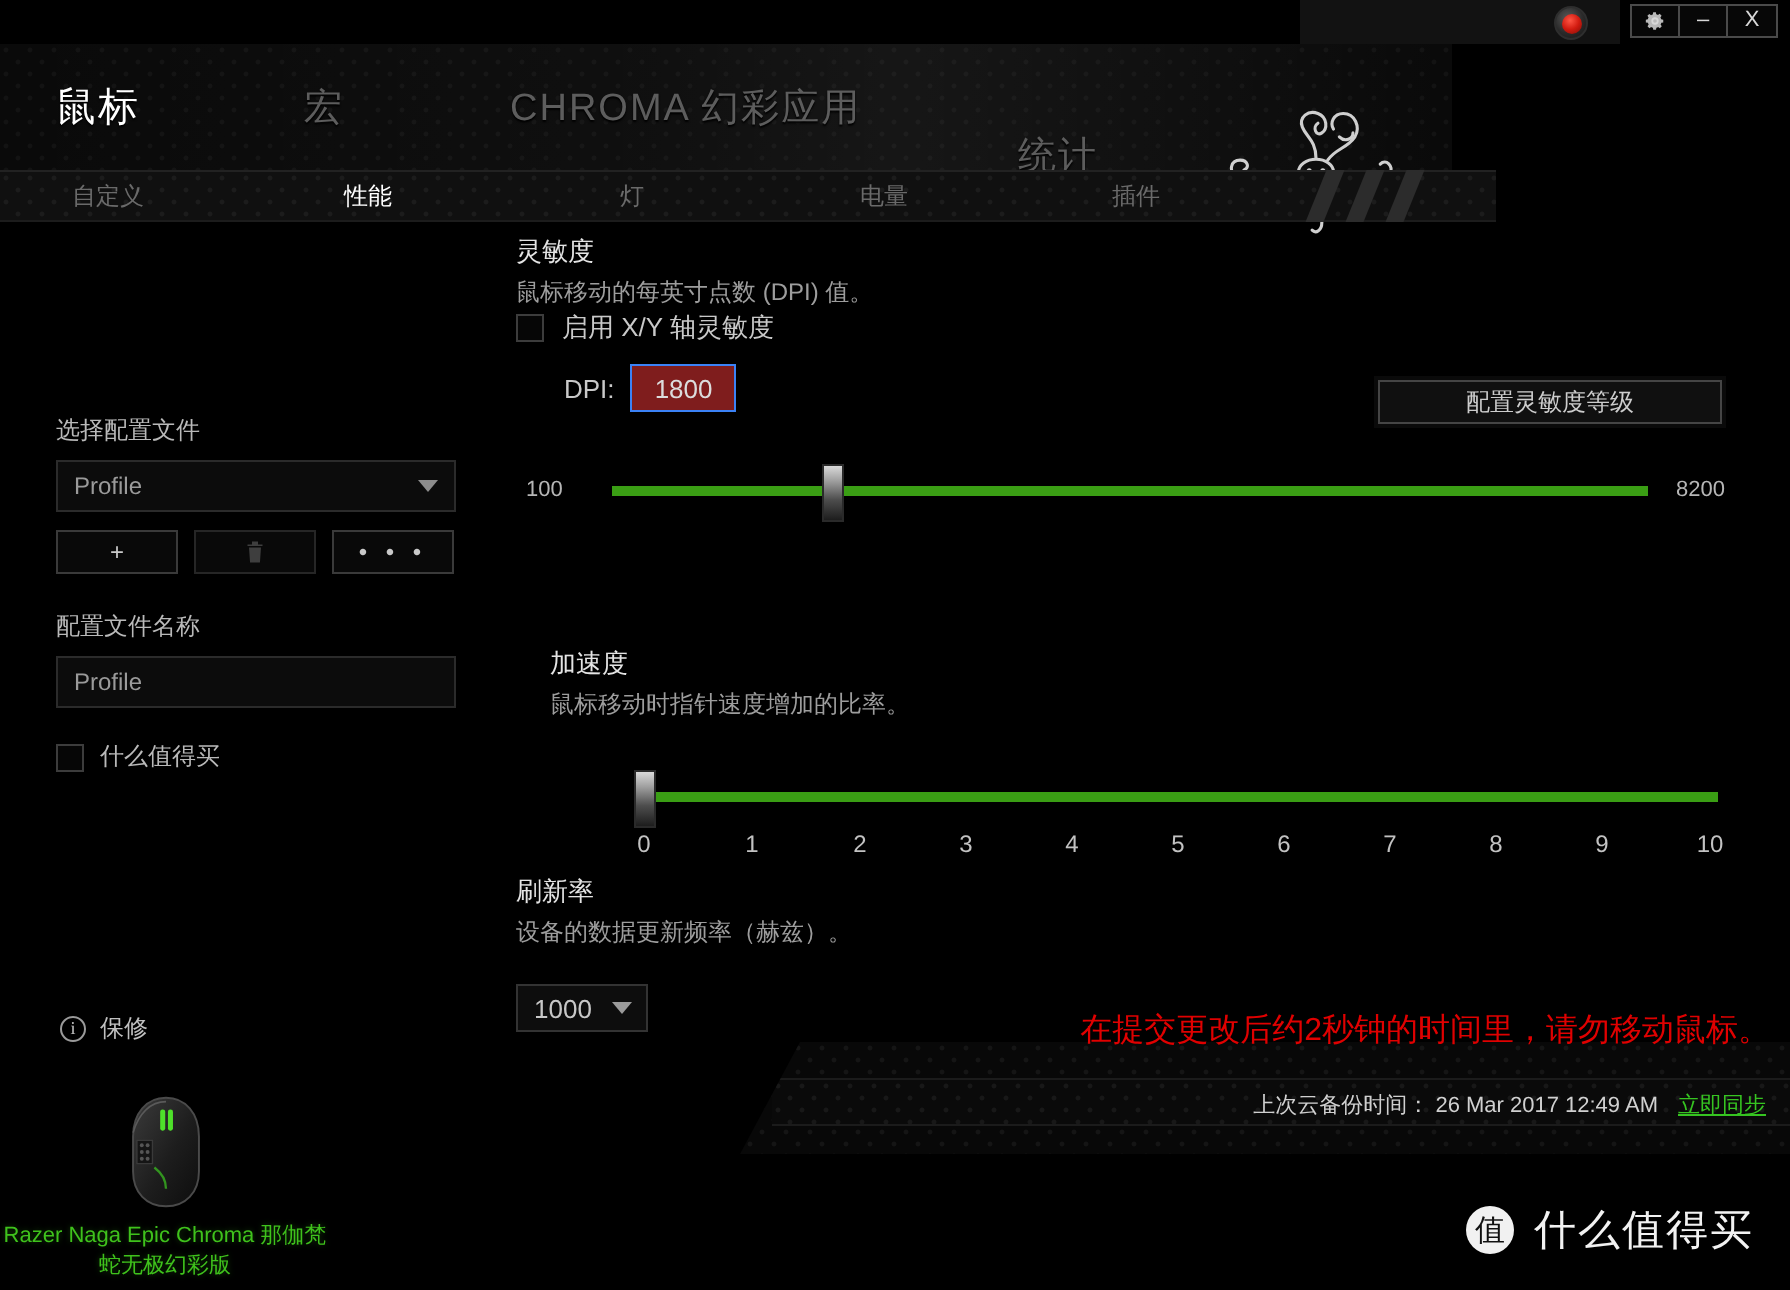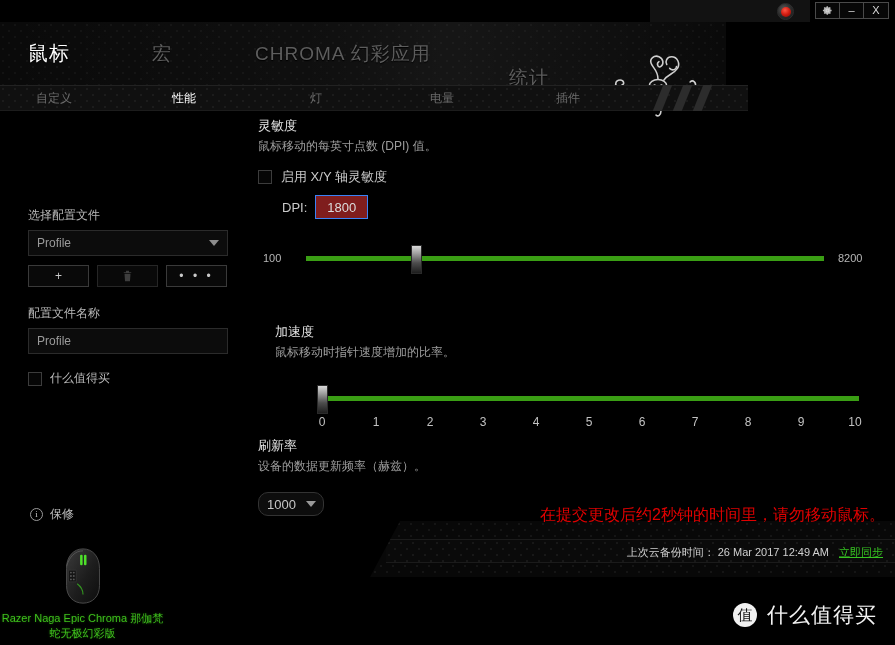--- a/index.html
+++ b/index.html
@@ -181,21 +181,21 @@
     cursor: pointer;
     flex: none;
   }
   .checkrow span { color: #b9b9b9; font-size: 12px; }
 
   
   #content { position: absolute; left: 258px; top: 0; width: 620px; }
   .sec-title { color: #e4e4e4; font-size: 13px; margin-bottom: 3px; }
   .sec-desc  { color: #9d9d9d; font-size: 12px; }
 
-  .inline-check { display: flex; align-items: center; gap: 9px; margin-top: 13px; }
+  .inline-check { display: flex; align-items: center; gap: 9px; }
   .inline-check span { color: #c9c9c9; font-size: 13px; }
 
   .dpi-row { display: flex; align-items: center; gap: 8px; margin-top: 9px; padding-left: 24px; }
   .dpi-row .dpi-label { color: #c9c9c9; font-size: 13px; }
   .dpi-field {
     width: 53px; height: 24px;
     background: #7f1d1d;
     border: 1px solid #3b82f6;
     color: #dcdcdc; font-size: 13px;
     display: flex; align-items: center; justify-content: center;
@@ -457,20 +457,21 @@
         <div class="inline-check">
           <div class="cbox"></div>
           <span>启用 X/Y 轴灵敏度</span>
         </div>
 
         <div class="dpi-row">
           <span class="dpi-label">DPI:</span>
           <div class="dpi-field">1800</div>
         </div>
 
+        <div class="wide-btn">配置灵敏度等级</div>
 
         <div class="slider-wrap" style="margin-top:24px;width:620px;">
           <div class="slider-endlbl" style="left:5px;">100</div>
           <div class="slider-track" style="left:48px;width:518px;"></div>
           <div class="slider-knob" style="left:153px;"></div>
           <div class="slider-endlbl" style="left:580px;">8200</div>
         </div>
       </div>
 
       <div style="position:absolute;left:0;top:212px;width:620px;margin-left:17px;">
@@ -492,21 +493,21 @@
           <span class="tick" style="left:420px;">7</span>
           <span class="tick" style="left:473px;">8</span>
           <span class="tick" style="left:526px;">9</span>
           <span class="tick" style="left:580px;">10</span>
         </div>
       </div>
 
       <div style="position:absolute;left:0;top:326px;width:620px;">
         <div class="sec-title">刷新率</div>
         <div class="sec-desc">设备的数据更新频率（赫兹）。</div>
-        <div class="combo" style="margin-top:17px;border-radius:10px;">
+        <div class="combo" style="margin-top:17px;">
           <span>1000</span>
           <span class="caret"></span>
         </div>
       </div>
 
     </div>
 
     <div id="warranty">
       <span class="iico">i</span>
       <span class="wtxt">保修</span>

